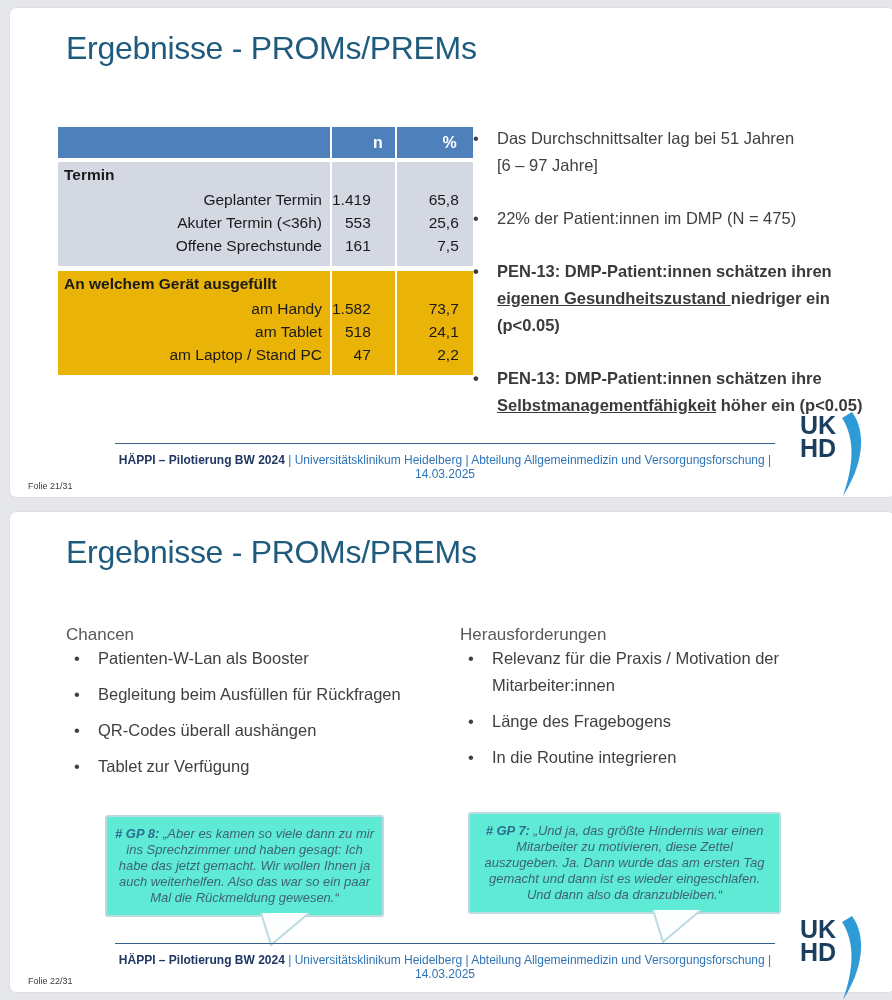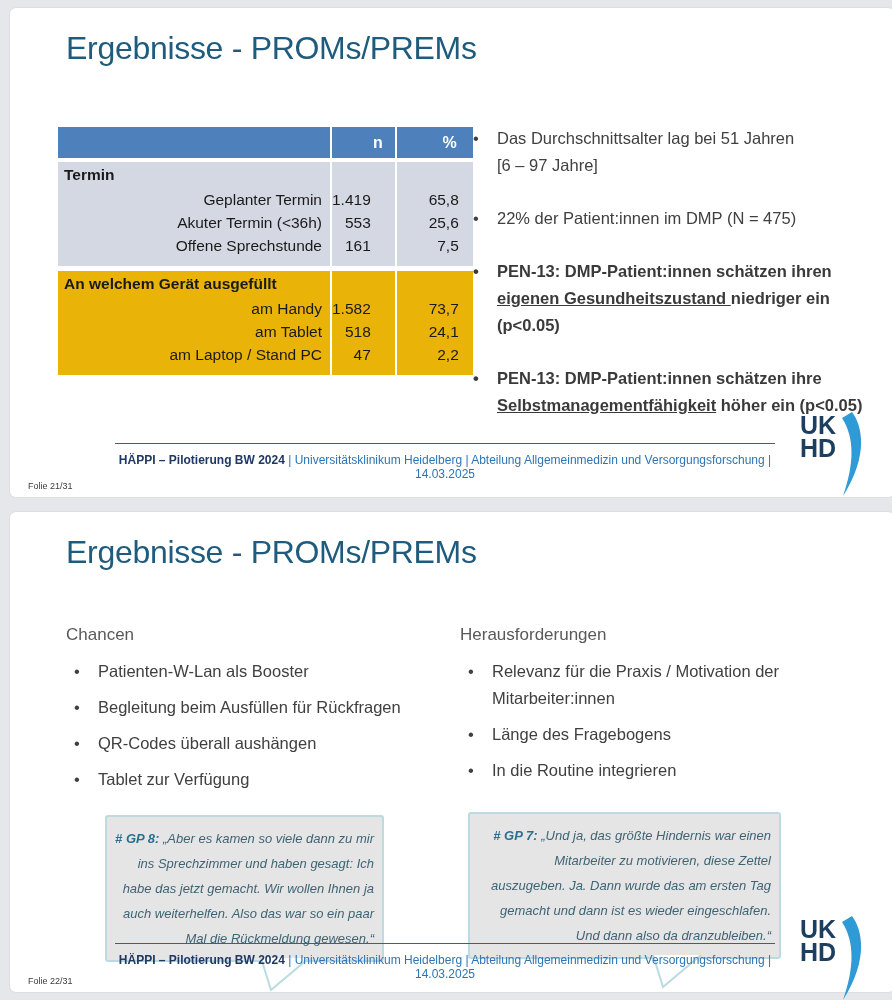--- a/index.html
+++ b/index.html
@@ -51,29 +51,29 @@
   .bitem { position:relative; padding-left:32px; line-height:27px; margin-bottom:26px; }
   .bitem::before { content:"•"; position:absolute; left:8px; top:0; }
   .bitem.bold { font-weight:bold; color:#3A3A3A; }
   .bitem.tight { }
   .u { text-decoration:underline; }
 
   
   .col { position:absolute; top:113px; font-size:16.5px; color:#404040; }
   #col-chancen { left:56px; width:395px; }
   #col-heraus  { left:450px; width:362px; }
-  .colhead { font-size:17px; color:#595959; margin-bottom:13px; }
+  .colhead { font-size:17px; color:#595959; margin-bottom:0; }
   .col .bitem { margin-bottom:9px; }
 
   
   .bubble {
     position:absolute; box-sizing:border-box;
-    background:#e5e5e5; border:2px solid #BBDBE1; border-radius:3px;
+    background:#5eead4; border:2px solid #BBDBE1; border-radius:3px;
     font-size:13px; font-style:italic; color:#3E6474;
-    text-align:right; line-height:25px; padding:9px 8px;
+    text-align:center; line-height:16px; padding:9px 8px;
   }
   #bubble1 { left:95px;  top:303px; width:279px; }
   #bubble2 { left:458px; top:300px; width:313px; }
   .bubble .glabel { font-weight:bold; color:#2A7090; }
   .tail { position:absolute; width:60px; height:36px; }
   #bubble1 .tail { left:148px; bottom:-32px; }
   #bubble2 .tail { left:177px; bottom:-32px; }
 
   
   .footer-line { position:absolute; left:105px; width:660px; height:0; border-top:1.5px solid #35618E; }

